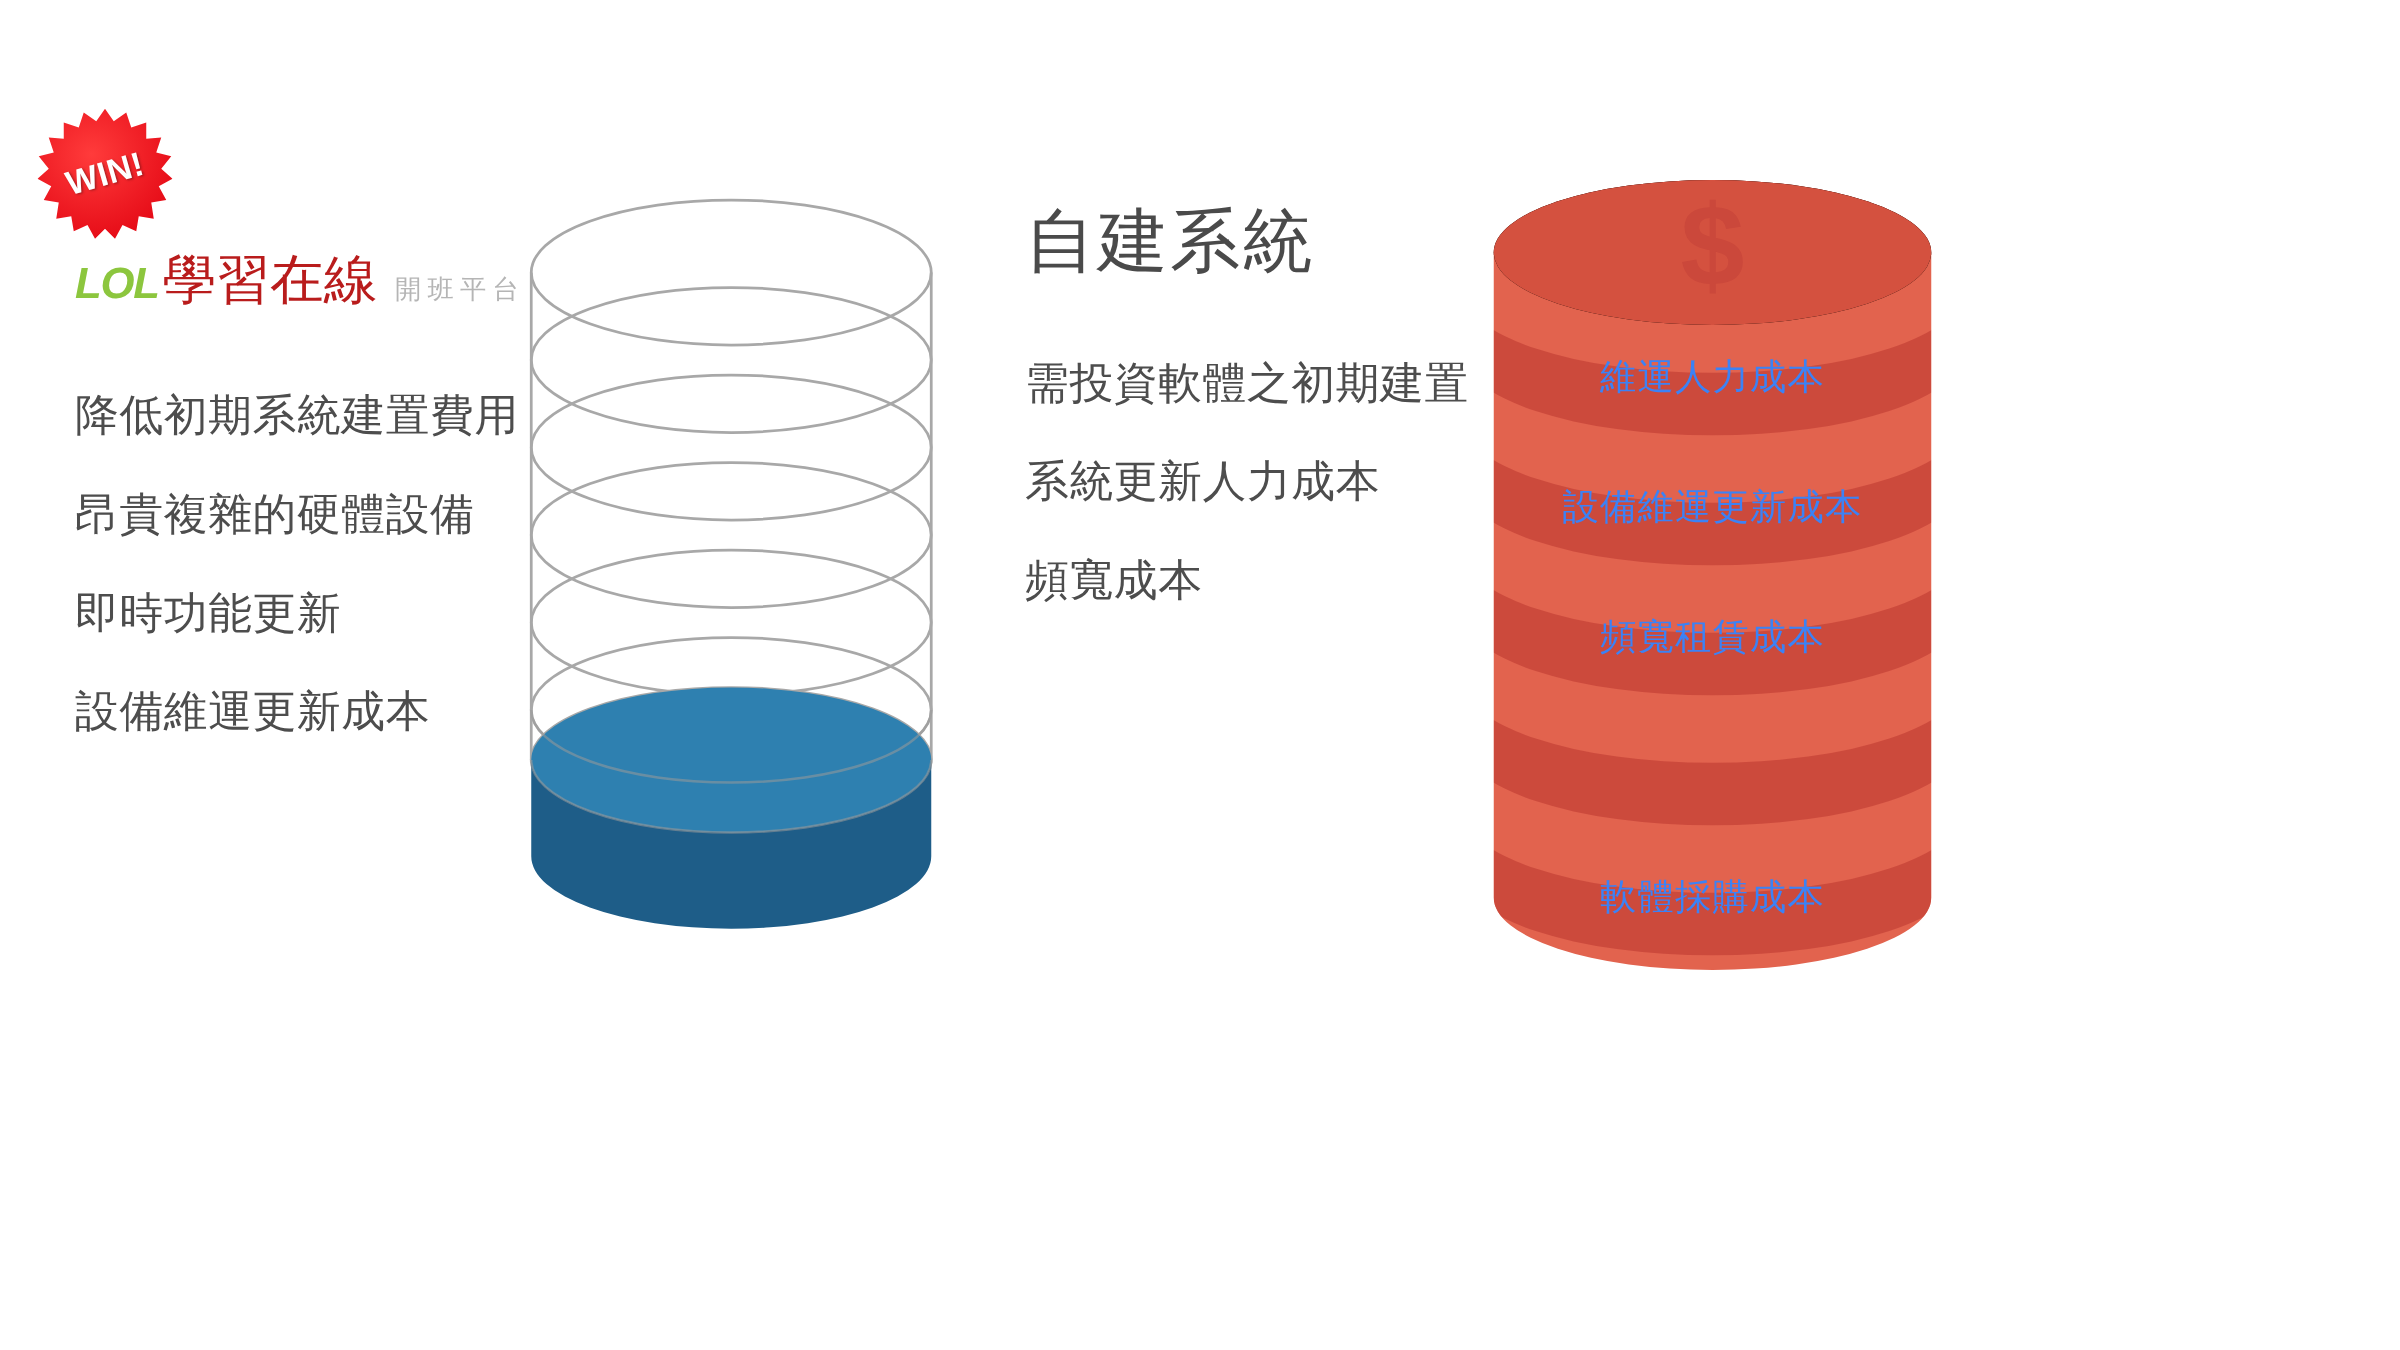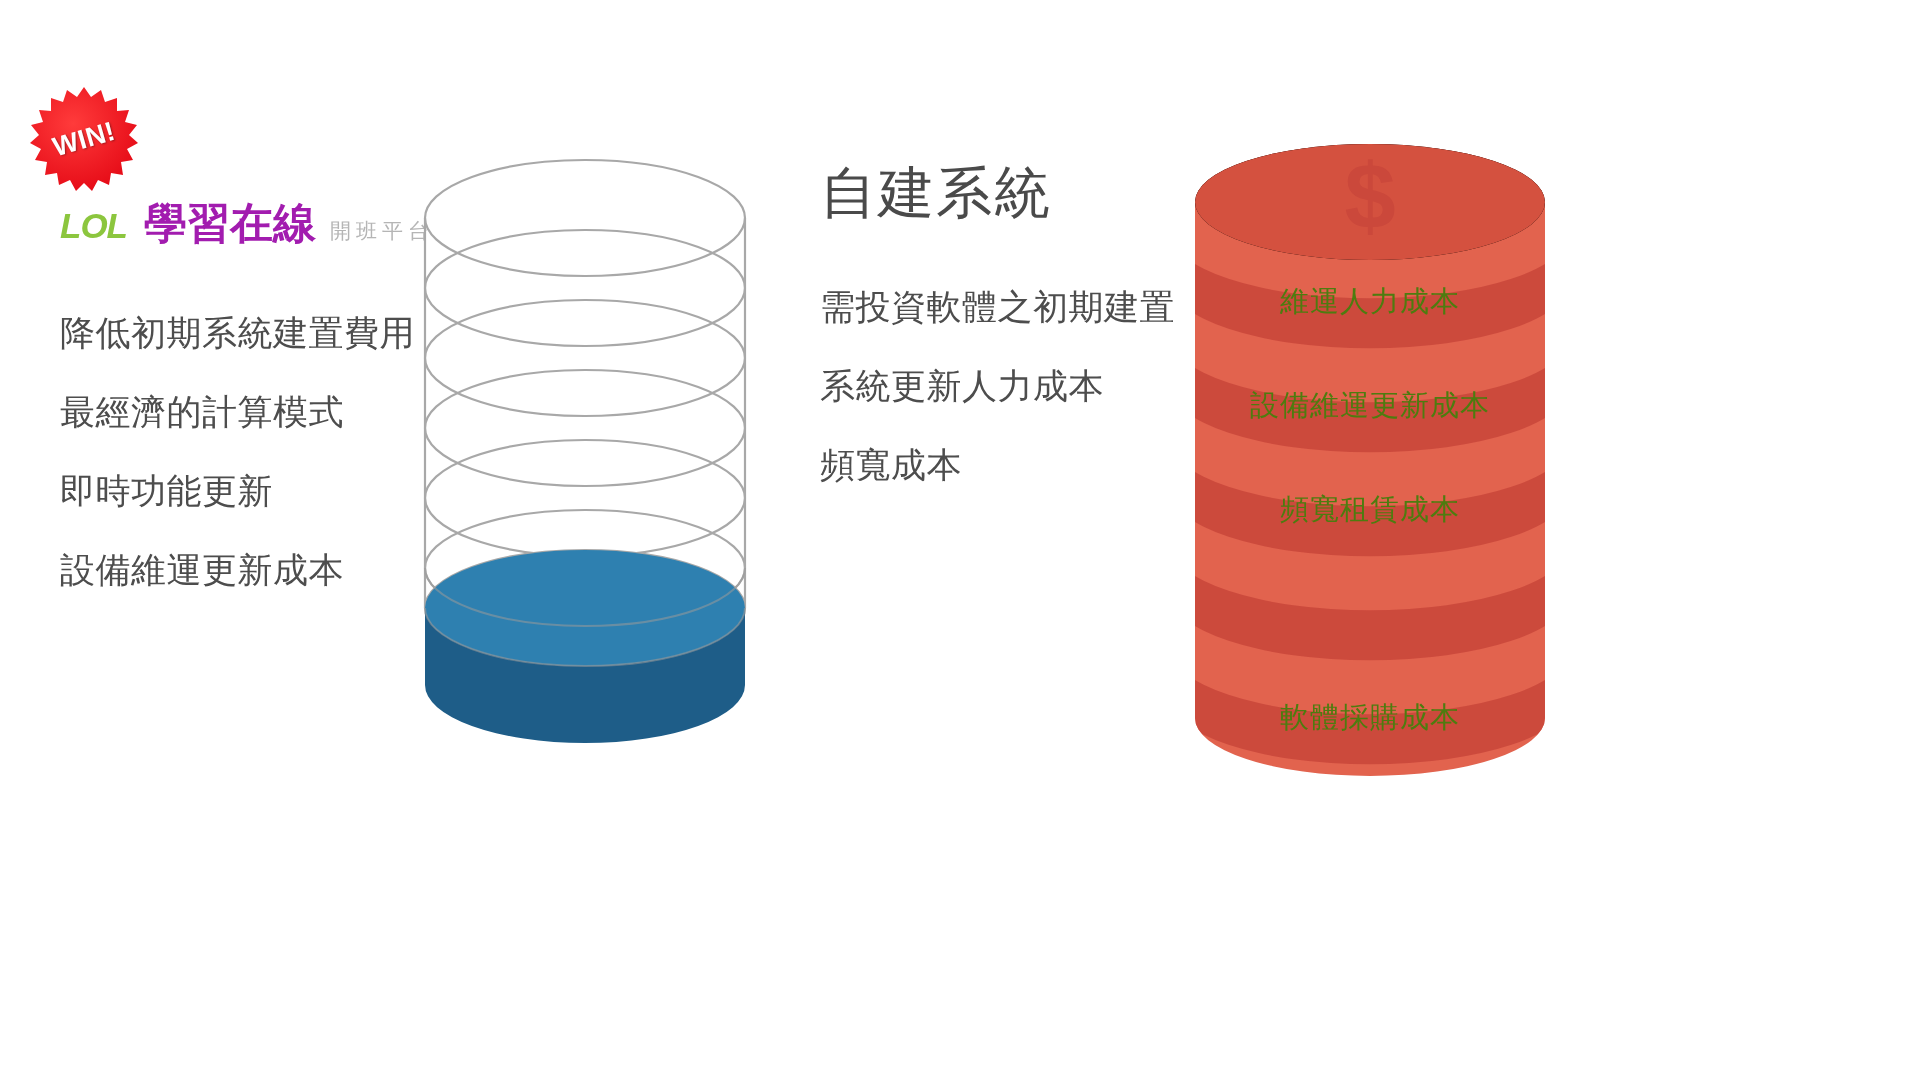--- a/index.html
+++ b/index.html
@@ -27,21 +27,21 @@
   }
 
   
   .col-left{position:absolute;left:60px;top:195px;width:400px;}
   .logo-row{display:flex;align-items:baseline;white-space:nowrap;}
   .logo-lol{
     color:#8CC63E;font-style:italic;font-weight:bold;
     font-size:35px;letter-spacing:-1px;
   }
   .logo-cn{
-    color:#a21caf;font-size:43px;font-weight:bold;margin-left:17px;
+    color:#b91c1c;font-size:43px;font-weight:normal;margin-left:3px;
     letter-spacing:0px;
   }
   .logo-sub{
     color:#b5b5b5;font-size:21px;margin-left:14px;letter-spacing:5px;
   }
   .bullets-left{margin-top:62px;}
   .bullet{
     color:#4d4d4d;font-size:35px;line-height:1;margin-bottom:44px;
     letter-spacing:0.5px;white-space:nowrap;
   }
@@ -57,21 +57,21 @@
   
   .coil-wrap{position:absolute;left:420px;top:140px;width:380px;height:620px;}
   .coil-wrap svg{display:block;overflow:visible;}
 
   
   .stack-wrap{position:absolute;left:1190px;top:140px;width:360px;height:640px;}
   .stack-wrap svg{display:block;overflow:visible;}
   .stack-labels{position:absolute;left:1190px;top:140px;width:360px;height:640px;pointer-events:none;}
   .stack-label{
     position:absolute;width:360px;text-align:center;
-    color:#4d7c0f;font-size:29px;letter-spacing:1px;white-space:nowrap;
+    color:#3b82f6;font-size:29px;letter-spacing:1px;white-space:nowrap;
   }
   .blue-label{
     position:absolute;left:420px;width:380px;text-align:center;
     color:#ffffff;font-size:33px;letter-spacing:1px;white-space:nowrap;
   }
 </style>
 </head>
 <body>
 
 <div class="stage">
@@ -90,21 +90,21 @@
   </div>
 
   <div class="col-left">
     <div class="logo-row">
       <span class="logo-lol">LOL</span>
       <span class="logo-cn">學習在線</span>
       <span class="logo-sub">開班平台</span>
     </div>
     <div class="bullets-left">
       <div class="bullet">降低初期系統建置費用</div>
-      <div class="bullet">最經濟的計算模式</div>
+      <div class="bullet">昂貴複雜的硬體設備</div>
       <div class="bullet">即時功能更新</div>
       <div class="bullet">設備維運更新成本</div>
     </div>
   </div>
 
   <div class="coil-wrap">
     <svg width="380" height="620" viewBox="0 0 380 620">
 
       <g fill="none" stroke="#a8a8a8" stroke-width="2.2">
         <ellipse cx="165" cy="78" rx="160" ry="58"></ellipse>

